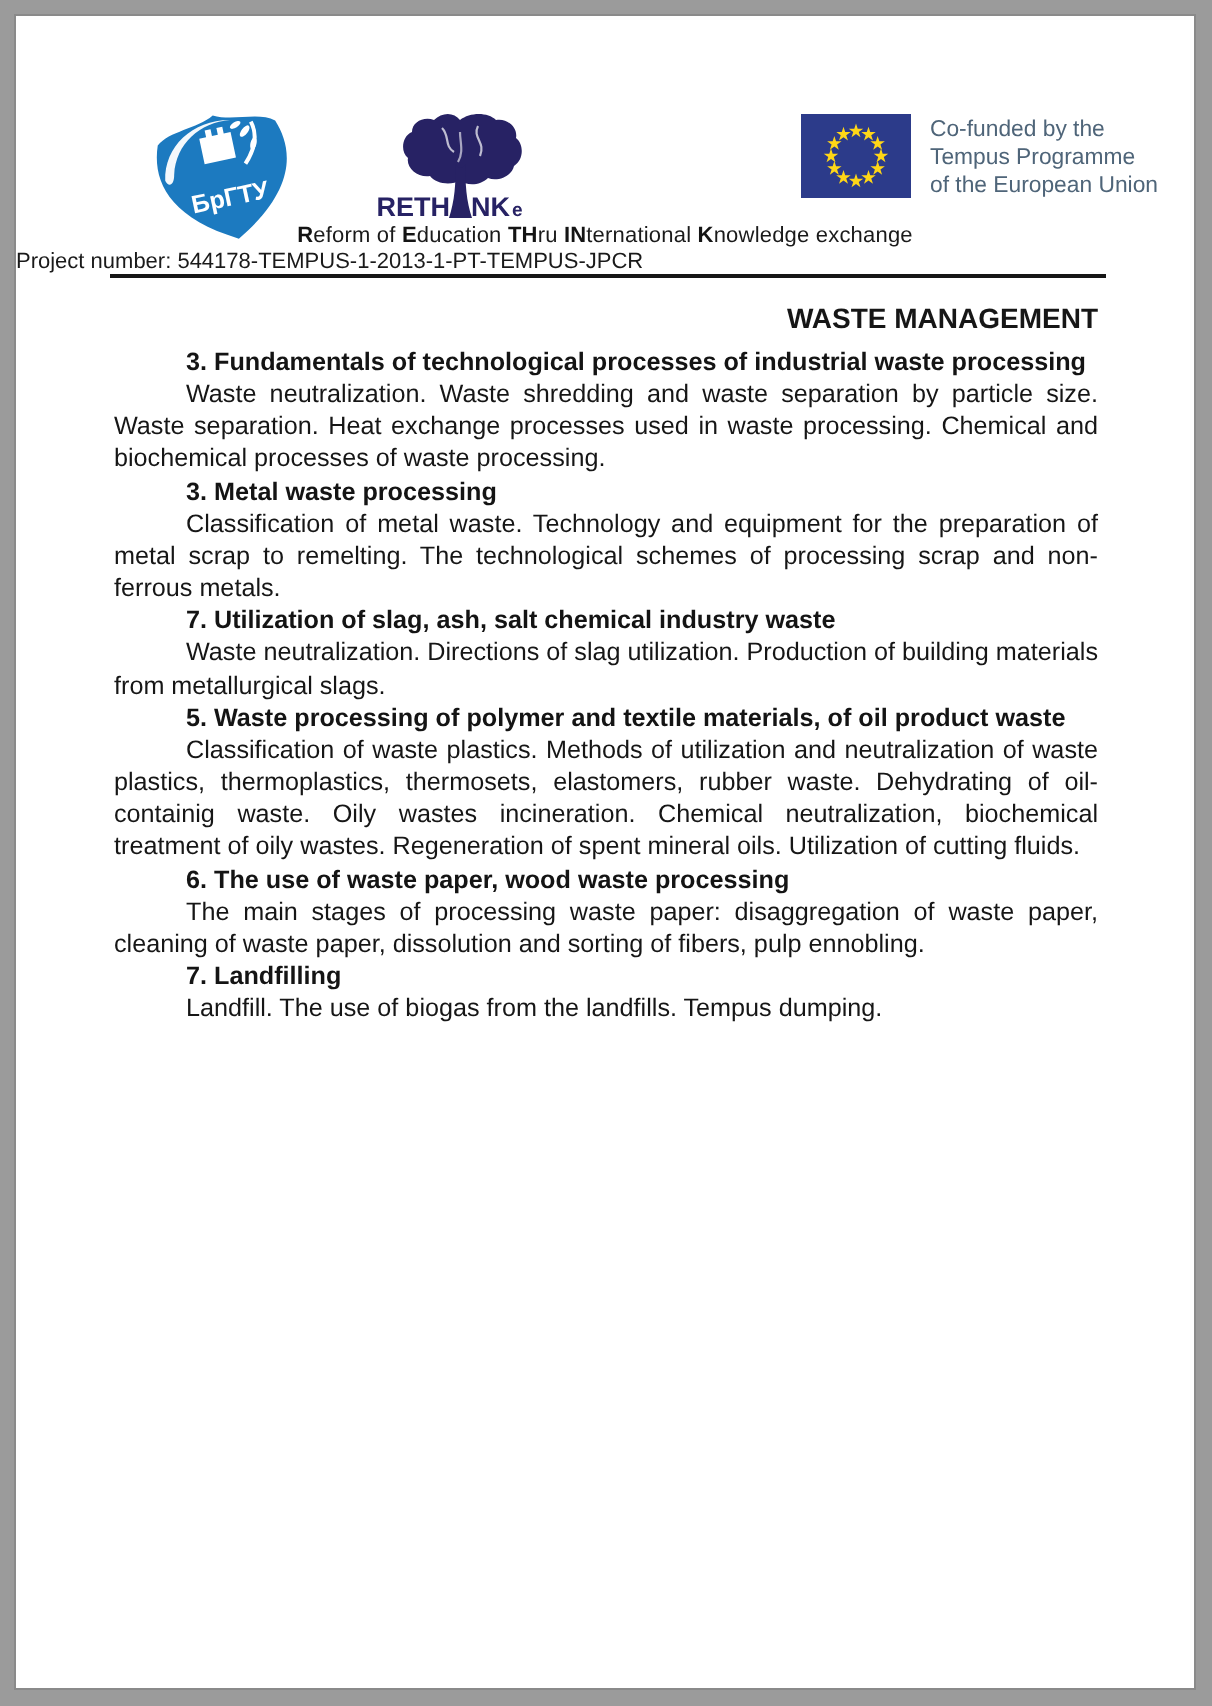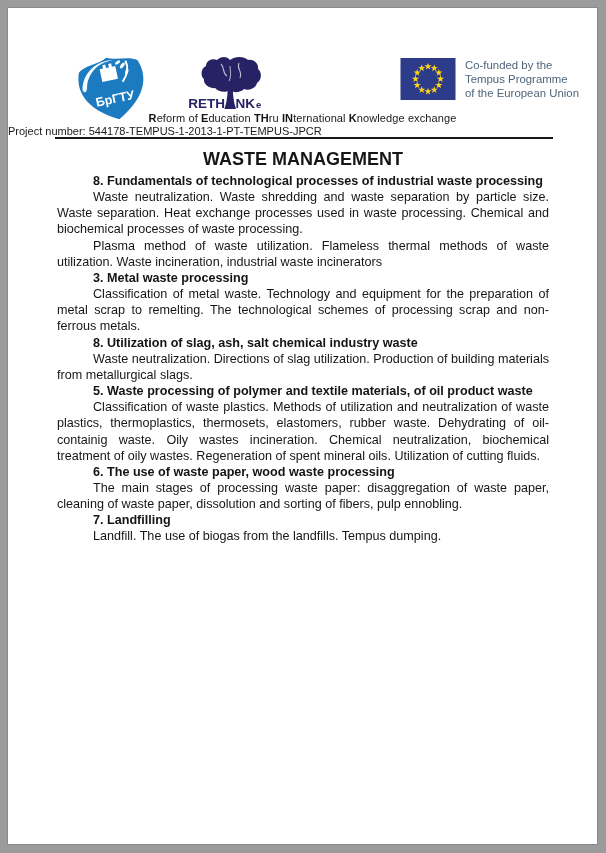--- a/index.html
+++ b/index.html
@@ -16,21 +16,21 @@
     left: 7px; top: 7px;
     width: 591px; height: 838px;
     background: #ffffff;
     border: 1px solid #8a8a8a;
     box-sizing: border-box;
   }
   
   .logos { position: absolute; left: 0; top: 46px; width: 100%; height: 62px; }
   .logo-brstu  { position: absolute; left: 48px;  top: 0;   width: 117px; height: 70px; }
   .logo-rethink{ position: absolute; left: 176px; top: 1px; width: 94px;  height: 60px; }
-  .eu-block { position: absolute; left: 355px; top: 3px; display: flex; align-items: center; padding-left: 37px; }
+  .eu-block { position: absolute; left: 355px; top: 3px; display: flex; align-items: flex-start; padding-left: 37px; }
   .eu-flag-svg { width: 56px; height: 42px; display: block; }
   .eu-text {
     margin-left: 9px; padding-top: 2px;
     font-size: 11.4px; line-height: 13.9px;
     color: #4f6579; white-space: nowrap;
   }
   .subtitle {
     position: absolute; left: 0; top: 104px; width: 100%;
     text-align: center; font-size: 11px; color: #1a1a1a; letter-spacing: 0.1px;
   }
@@ -42,21 +42,21 @@
     position: absolute; left: 47px; right: 44px; top: 129px;
     border-bottom: 2px solid #161616;
   }
   
   .content {
     position: absolute; left: 49px; top: 143px; width: 492px;
     font-size: 12.6px; line-height: 16.15px; color: #161616;
     text-align: justify;
   }
   .doc-title {
-    font-size: 18px; font-weight: bold; text-align: center;
+    font-size: 14px; font-weight: bold; text-align: right;
     margin: 0 0 6px 0; line-height: 16px;
   }
   .sec-heading {
     font-size: 12.6px; font-weight: bold; margin: 0;
     text-indent: 36px; text-align: justify; line-height: 16.15px;
   }
   .sec-body { margin: 0; text-indent: 36px; text-align: justify; }
   .subtitle b, .sec-heading { color: #141414; }
 </style>
 </head>
@@ -122,29 +122,28 @@
       </div>
     </div>
 
     <div class="subtitle"><b>R</b><span>eform of </span><b>E</b><span>ducation </span><b>TH</b><span>ru </span><b>IN</b><span>ternational </span><b>K</b><span>nowledge exchange</span></div>
     <div class="project-number">Project number: 544178-TEMPUS-1-2013-1-PT-TEMPUS-JPCR</div>
     <div class="header-rule"></div>
 
     <div class="content">
       <h1 class="doc-title">WASTE MANAGEMENT</h1>
 
-      <h2 class="sec-heading">8. Fundamentals of technological processes of industrial waste processing</h2>
+      <h2 class="sec-heading">3. Fundamentals of technological processes of industrial waste processing</h2>
       <p class="sec-body">Waste neutralization. Waste shredding and waste separation by particle size. Waste separation. Heat exchange processes used in waste processing. Chemical and biochemical processes of waste processing.</p>
 
-      <p class="sec-body">Plasma method of waste utilization. Flameless thermal methods of waste utilization. Waste incineration, industrial waste incinerators</p>
 
       <h2 class="sec-heading">3. Metal waste processing</h2>
       <p class="sec-body">Classification of metal waste. Technology and equipment for the preparation of metal scrap to remelting. The technological schemes of processing scrap and non-ferrous metals.</p>
 
-      <h2 class="sec-heading">8. Utilization of slag, ash, salt chemical industry waste</h2>
+      <h2 class="sec-heading">7. Utilization of slag, ash, salt chemical industry waste</h2>
       <p class="sec-body">Waste neutralization. Directions of slag utilization. Production of building materials from metallurgical slags.</p>
 
       <h2 class="sec-heading">5. Waste processing of polymer and textile materials, of oil product waste</h2>
       <p class="sec-body">Classification of waste plastics. Methods of utilization and neutralization of waste plastics, thermoplastics, thermosets, elastomers, rubber waste. Dehydrating of oil-containig waste. Oily wastes incineration. Chemical neutralization, biochemical treatment of oily wastes. Regeneration of spent mineral oils. Utilization of cutting fluids.</p>
 
       <h2 class="sec-heading">6. The use of waste paper, wood waste processing</h2>
       <p class="sec-body">The main stages of processing waste paper: disaggregation of waste paper, cleaning of waste paper, dissolution and sorting of fibers, pulp ennobling.</p>
 
       <h2 class="sec-heading">7. Landfilling</h2>
       <p class="sec-body">Landfill. The use of biogas from the landfills. Tempus dumping.</p>

